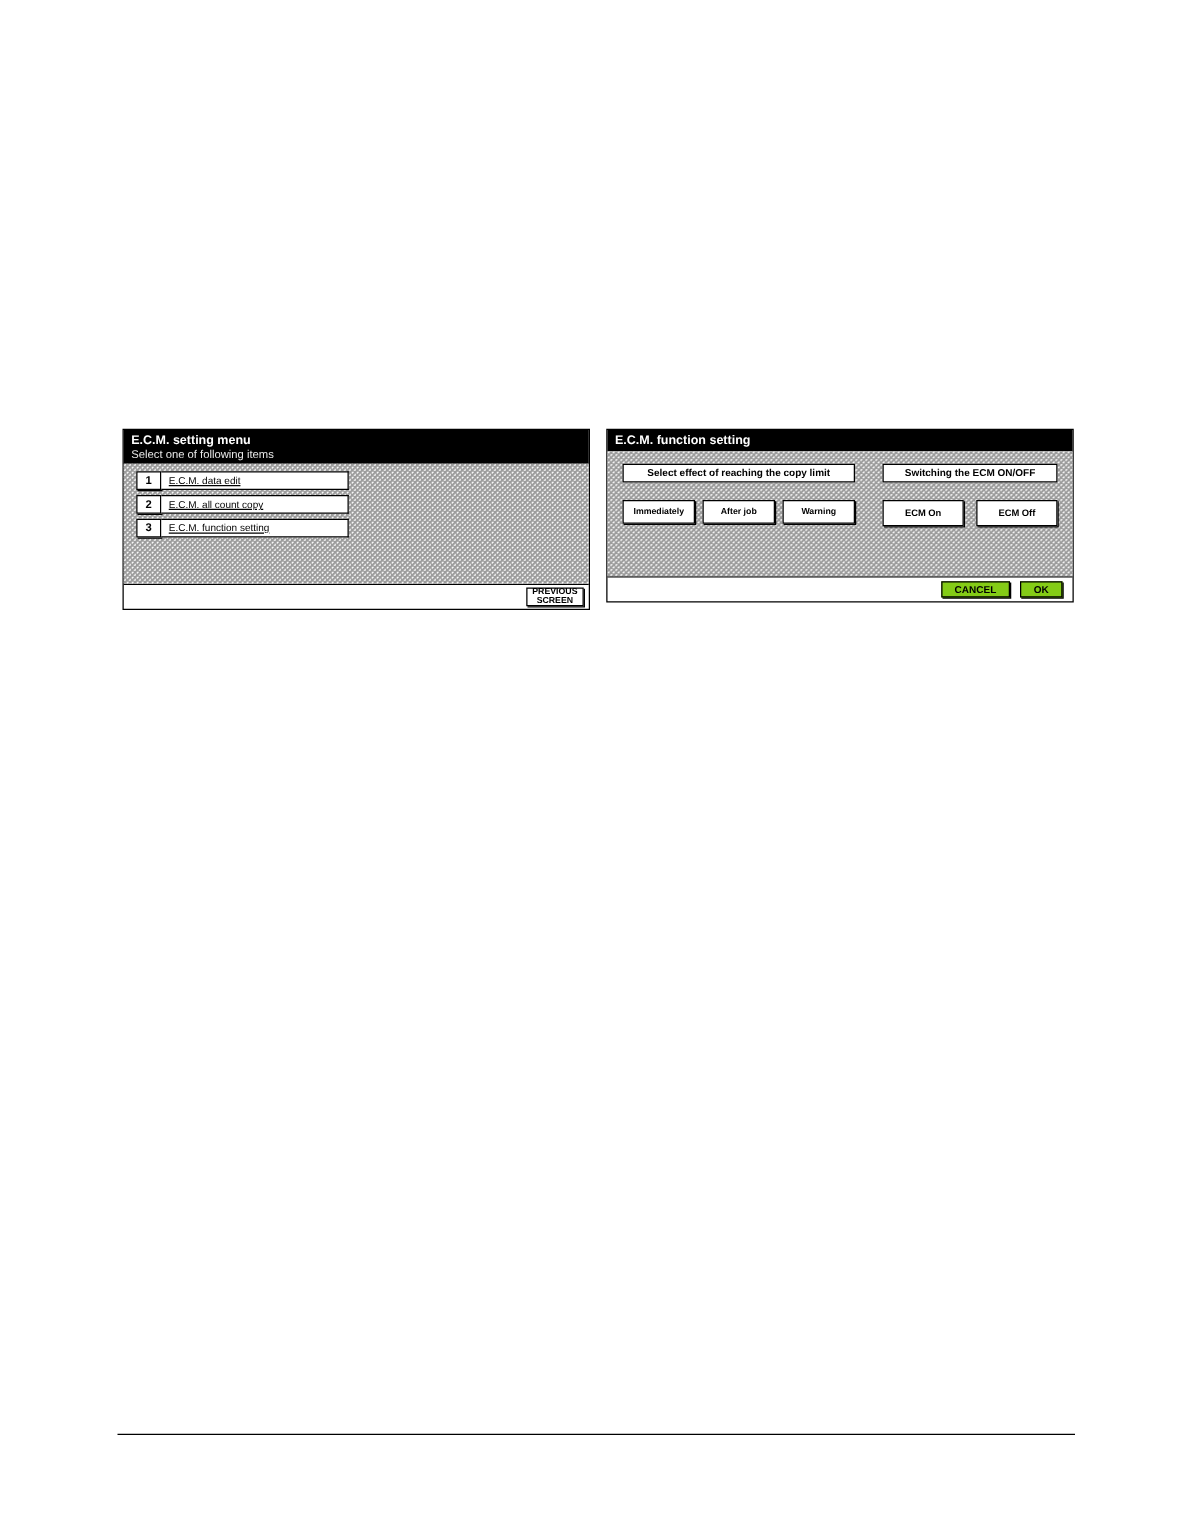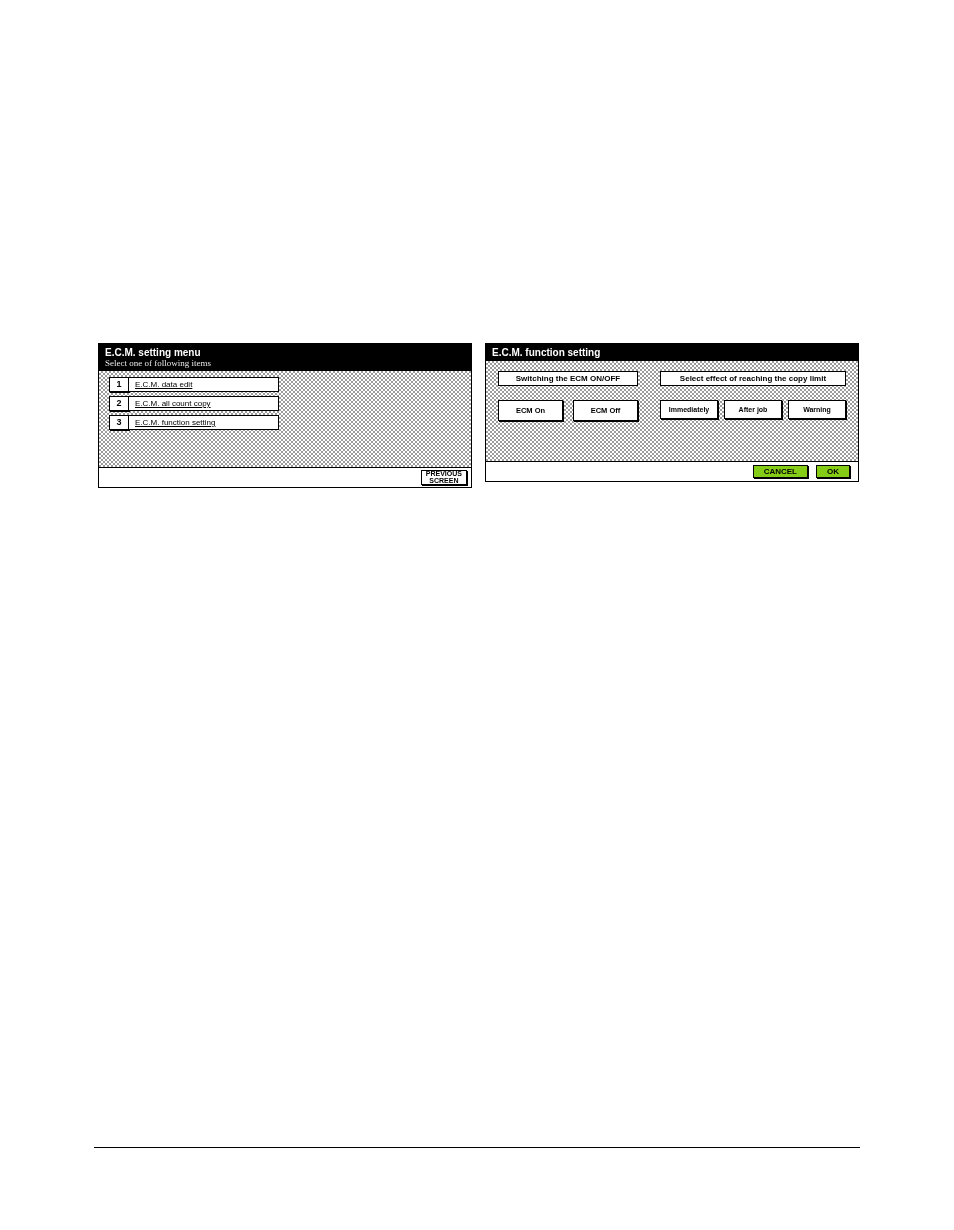--- a/index.html
+++ b/index.html
@@ -34,21 +34,20 @@
     font-weight: bold;
     padding: 3px 6px 2px 6px;
     line-height: 1.1;
   }
   .panel .subtitle {
     display: block;
     font-weight: normal;
     font-size: 9px;
     color: #e8e8e8;
     margin-top: 1px;
-    font-family: Liberation Serif, serif;
   }
 
   
   .hatched {
     position: relative;
     
     background-color: #9c9c9c;
     background-image:
       radial-gradient(circle at 1px 1px, #ffffff 0.8px, transparent 0.8px),
       radial-gradient(circle at 3px 3px, #ffffff 0.8px, transparent 0.8px);
@@ -220,37 +219,37 @@
     </div>
   </div>
 
   <div class="panel-wrap" style="left:485px; top:343px;">
     <div class="panel">
       <div class="titlebar" style="padding-bottom:3px;">
         <span>E.C.M. function setting</span>
       </div>
       <div id="right-body" class="hatched">
 
-        <div class="group" style="flex:0 0 140px;">
-          <div class="group-label">Switching the ECM ON/OFF</div>
-          <div class="opt-row">
-            <div class="opt-btn">ECM On</div>
-            <div class="opt-btn">ECM Off</div>
-          </div>
-        </div>
-
         <div class="group">
           <div class="group-label">Select effect of reaching the copy limit</div>
           <div class="opt-row tight">
             <div class="opt-btn small">Immediately</div>
             <div class="opt-btn small">After job</div>
             <div class="opt-btn small">Warning</div>
           </div>
         </div>
 
+        <div class="group" style="flex:0 0 140px;">
+          <div class="group-label">Switching the ECM ON/OFF</div>
+          <div class="opt-row">
+            <div class="opt-btn">ECM On</div>
+            <div class="opt-btn">ECM Off</div>
+          </div>
+        </div>
+
       </div>
       <div id="right-footer">
         <div class="ftr-btn">CANCEL</div>
         <div class="ftr-btn">OK</div>
       </div>
     </div>
   </div>
 
   <div class="hr"></div>
 </div>

